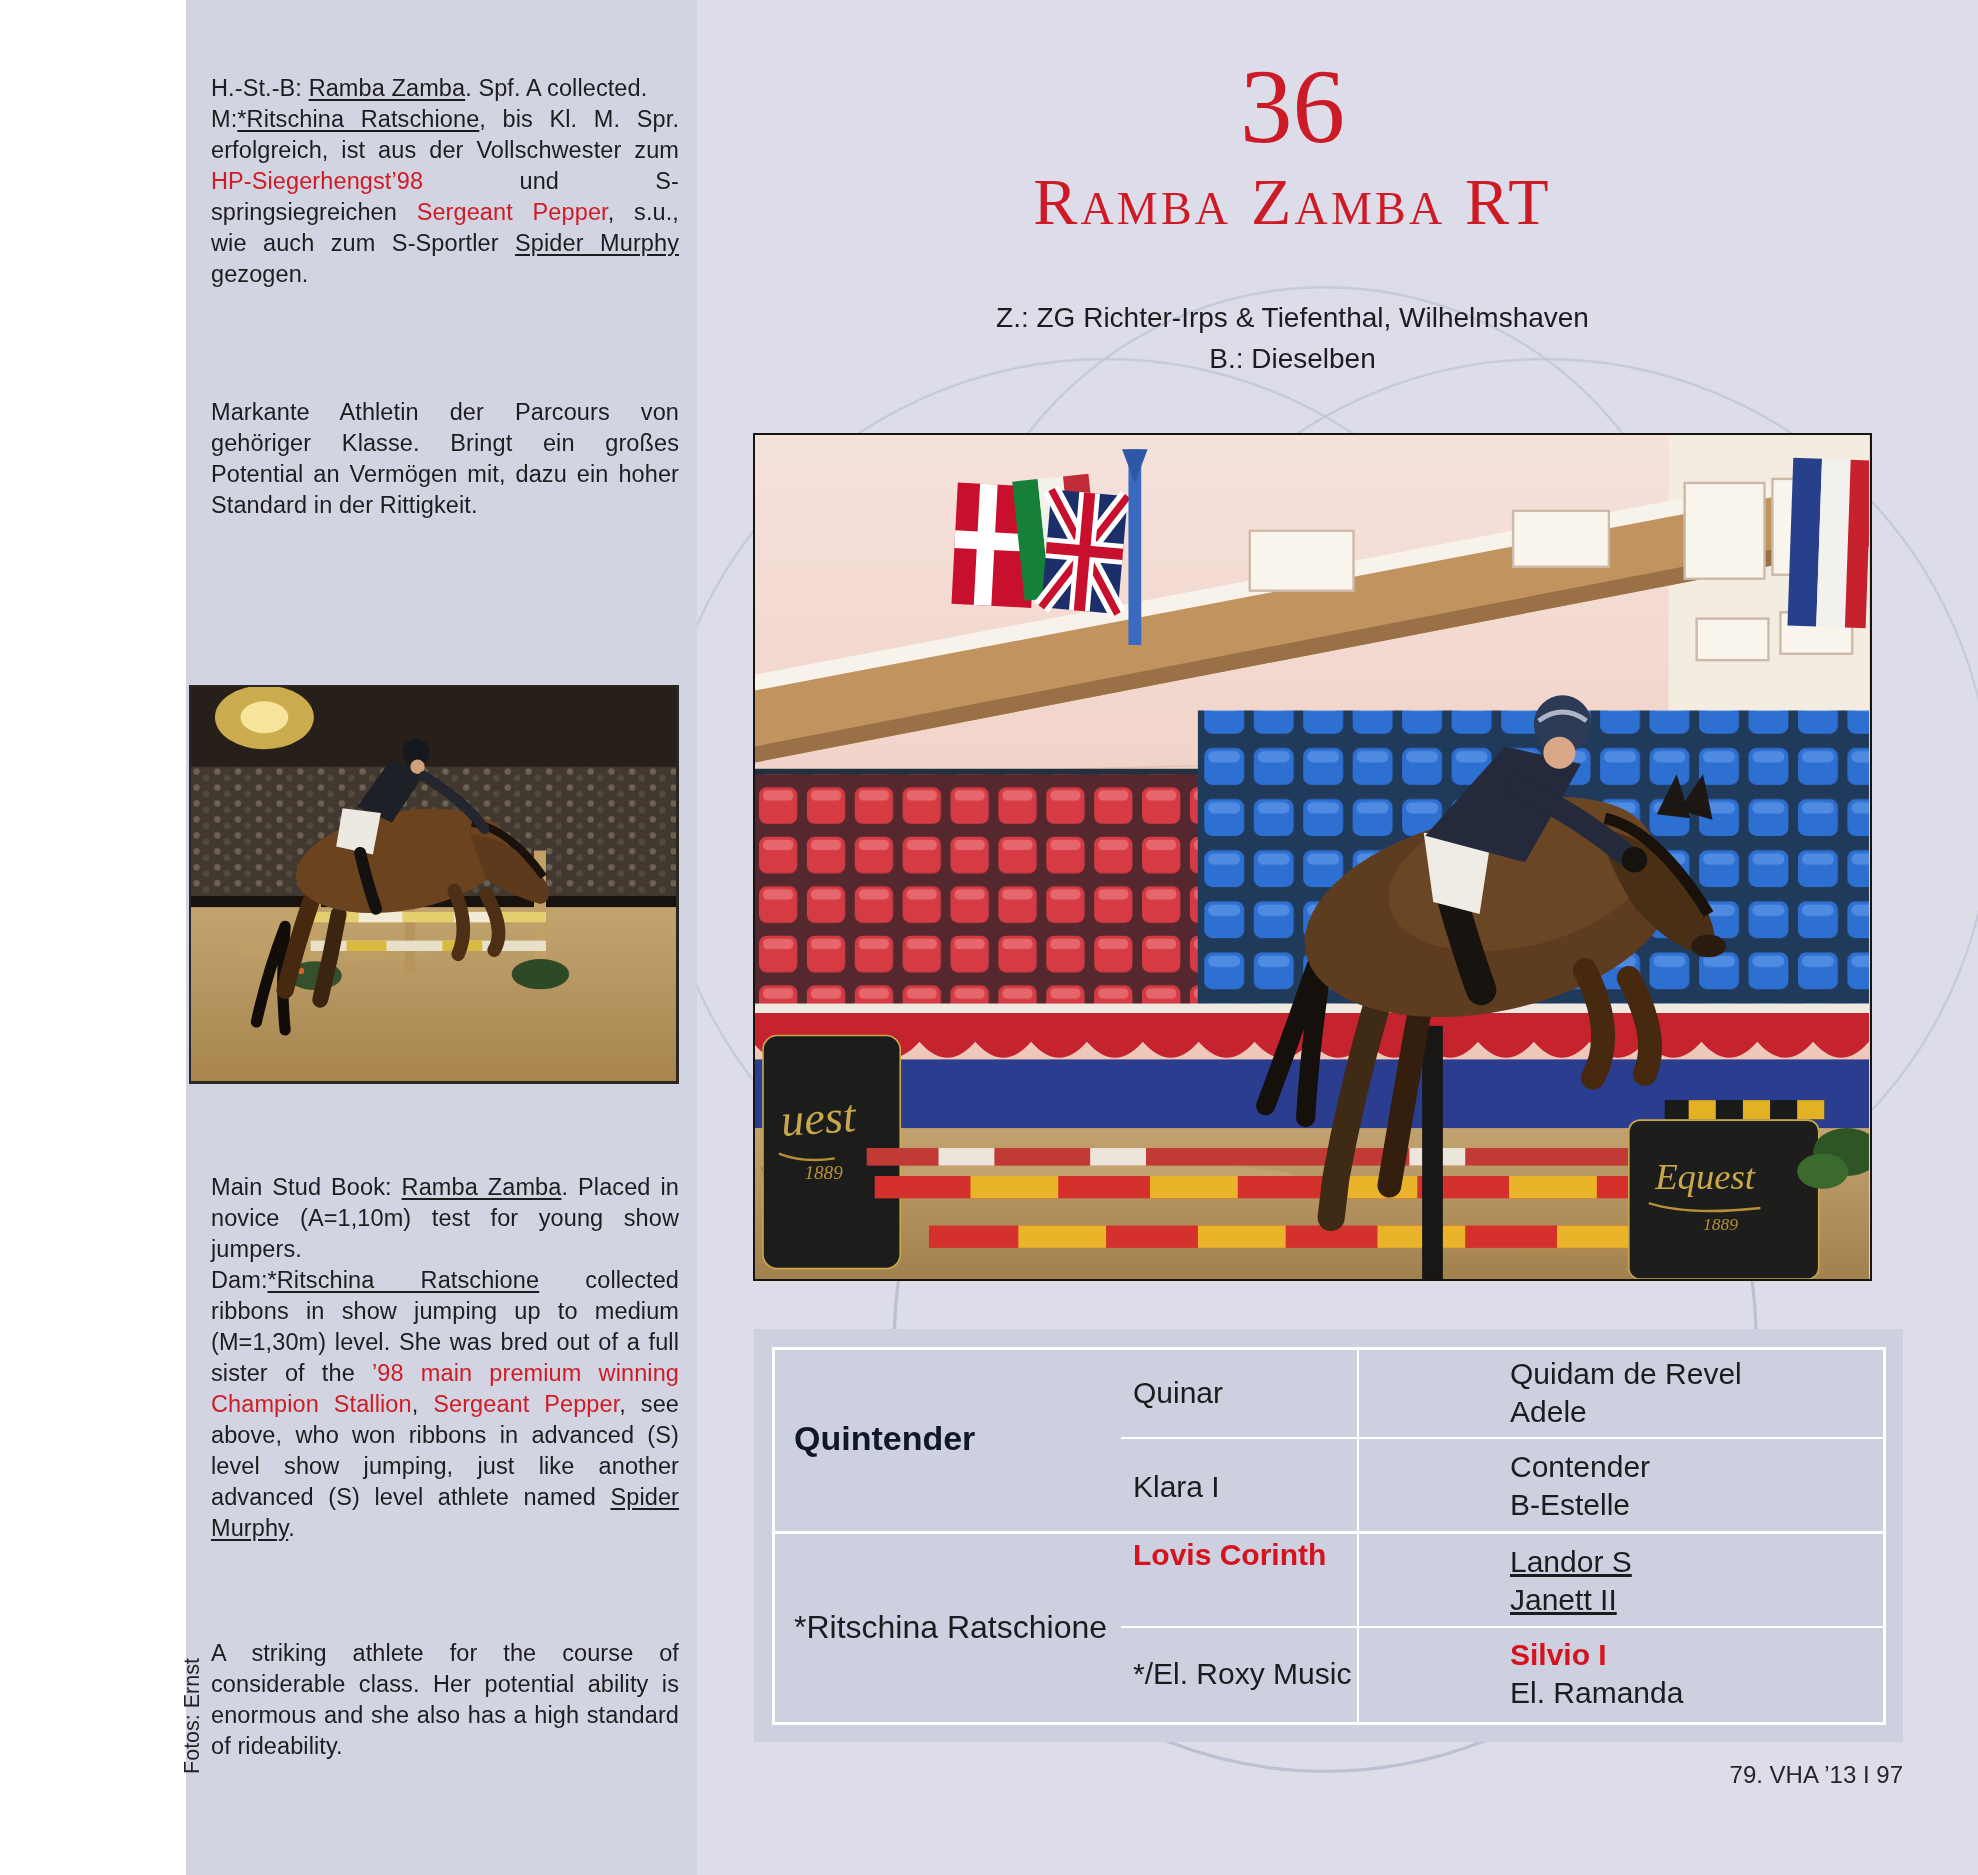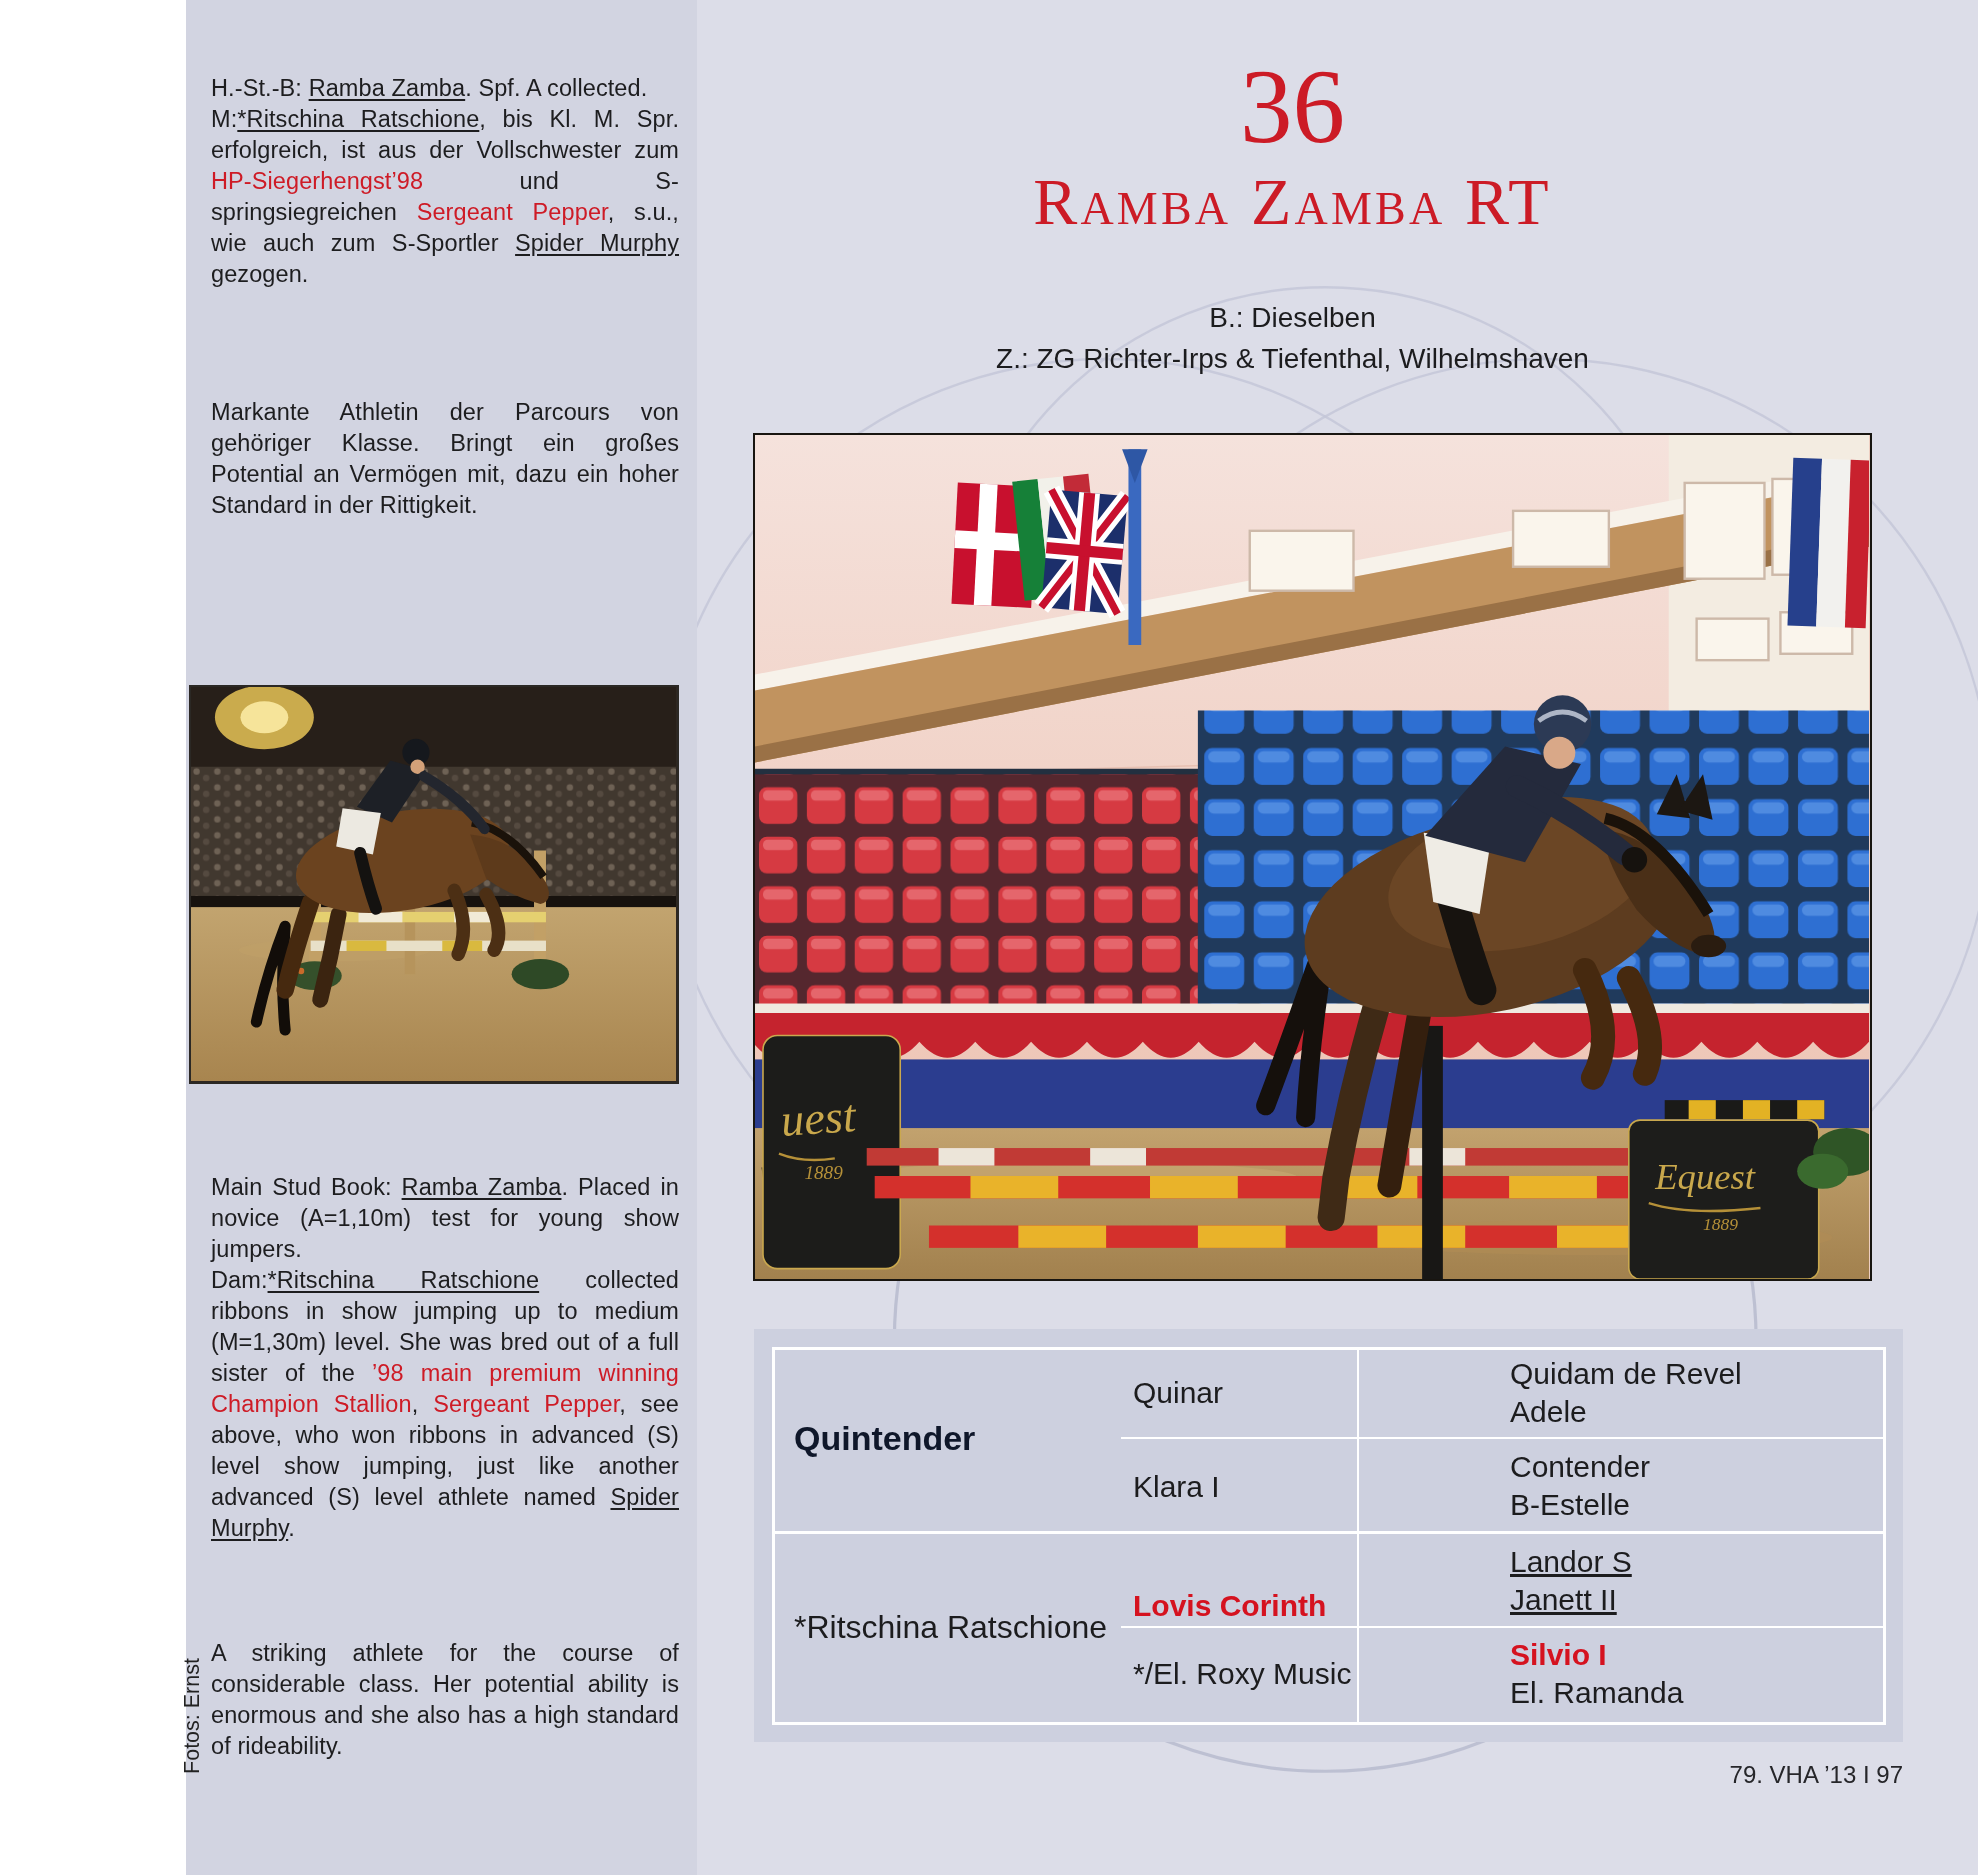--- a/index.html
+++ b/index.html
@@ -132,22 +132,22 @@
   <span class="seg">Dam:</span><span class="seg seg-u">*Ritschina Ratschione</span><span class="seg"> collected ribbons in show jumping up to medium (M=1,30m) level. She was bred out of a full sister of the </span><span class="seg seg-red">’98 main premium winning Champion Stallion</span><span class="seg">, </span><span class="seg seg-red">Sergeant Pepper</span><span class="seg">, see above, who won ribbons in advanced (S) level show jumping, just like another advanced (S) level athlete named </span><span class="seg seg-u">Spider Murphy</span><span class="seg">.</span>
 </div>
 
 <div class="para" style="top:1638px;">A striking athlete for the course of considerable class. Her potential ability is enormous and she also has a high standard of rideability.</div>
 
 <div class="photo-credit">Fotos: Ernst</div>
 
 <div class="head-block lot-number">36</div>
 <div class="head-block horse-name">Ramba Zamba RT</div>
 <div class="head-block head-details" style="top:297px;">
+  <div>Z.: ZG Richter-Irps &amp; Tiefenthal, Wilhelmshaven</div>
   <div>B.: Dieselben</div>
-  <div>Z.: ZG Richter-Irps &amp; Tiefenthal, Wilhelmshaven</div>
 </div>
 
 <div class="main-photo">
   <svg width="1114" height="844" viewBox="0 0 1396 1057" preserveAspectRatio="none">
     <defs>
       <linearGradient id="wallG" x1="0" y1="0" x2="0" y2="1">
         <stop offset="0" stop-color="#f5e2dc"></stop>
         <stop offset="1" stop-color="#edc4b4"></stop>
       </linearGradient>
       <linearGradient id="sandG" x1="0" y1="0" x2="0" y2="1">
@@ -295,21 +295,21 @@
 <div class="ped-line" style="left:772px;top:1531px;width:1114px;height:3.2px;"></div>
 <div class="ped-line" style="left:1121px;top:1437px;width:765px;height:2.4px;"></div>
 <div class="ped-line" style="left:1121px;top:1626px;width:765px;height:2.4px;"></div>
 <div class="ped-line" style="left:1357px;top:1350px;width:2.4px;height:372px;"></div>
 
 <div class="ped-cell sire-name" style="left:794px;top:1419px;">Quintender</div>
 <div class="ped-cell dam-name" style="left:794px;top:1608px;">*Ritschina Ratschione</div>
 
 <div class="ped-cell" style="left:1133px;top:1374px;">Quinar</div>
 <div class="ped-cell" style="left:1133px;top:1468px;text-align:right;">Klara I</div>
-<div class="ped-cell ped-red" style="left:1133px;top:1587px;">Lovis Corinth</div>
+<div class="ped-cell ped-red" style="left:1133px;top:1536px;">Lovis Corinth</div>
 <div class="ped-cell" style="left:1133px;top:1655px;">*/El. Roxy Music</div>
 
 <div class="ped-cell" style="left:1510px;top:1355px;">
   <div>Quidam de Revel</div>
   <div>Adele</div>
 </div>
 <div class="ped-cell" style="left:1510px;top:1448px;">
   <div>Contender</div>
   <div>B-Estelle</div>
 </div>

